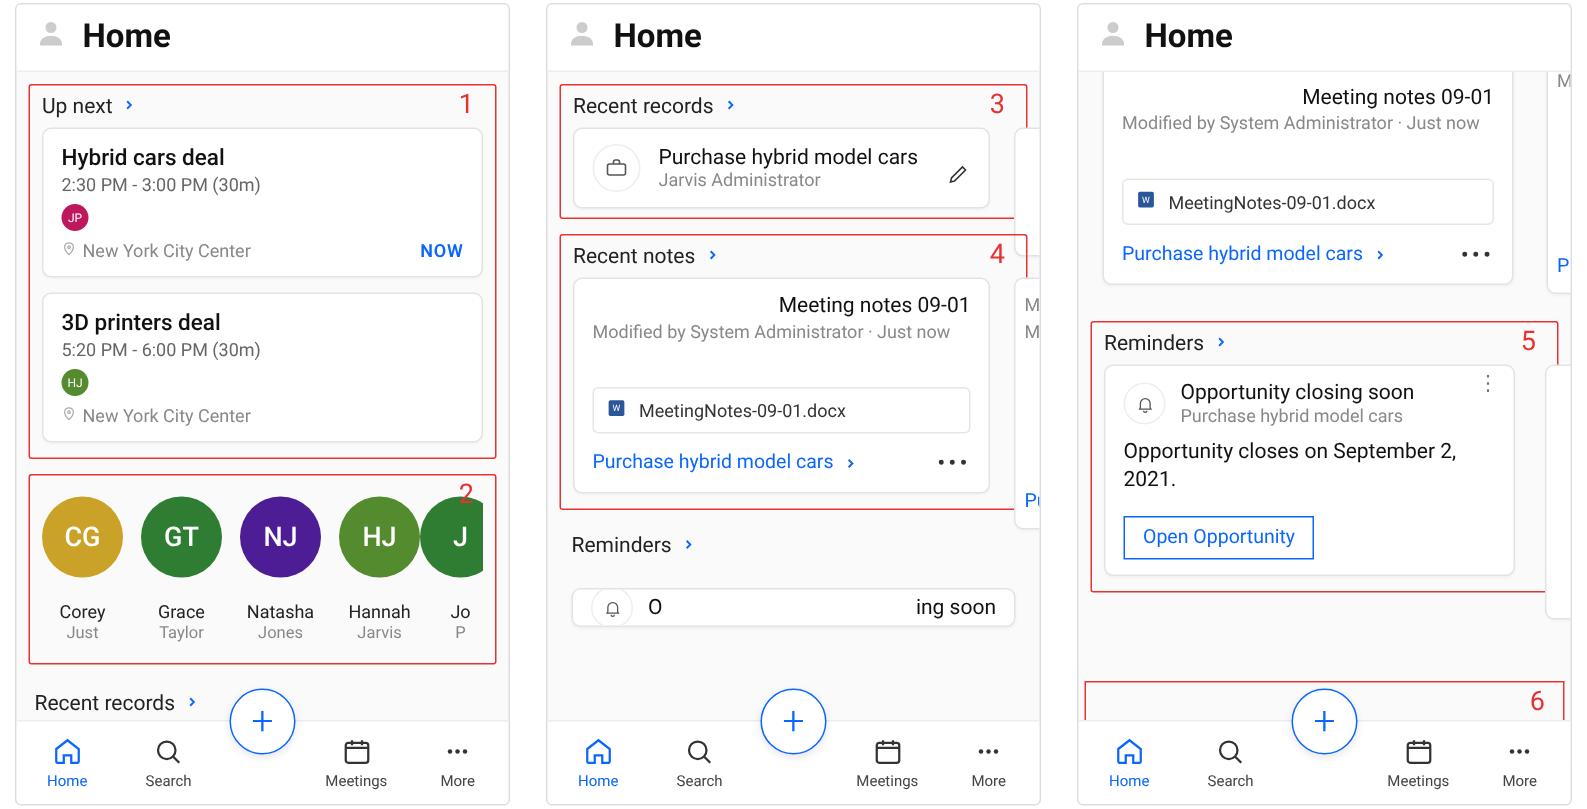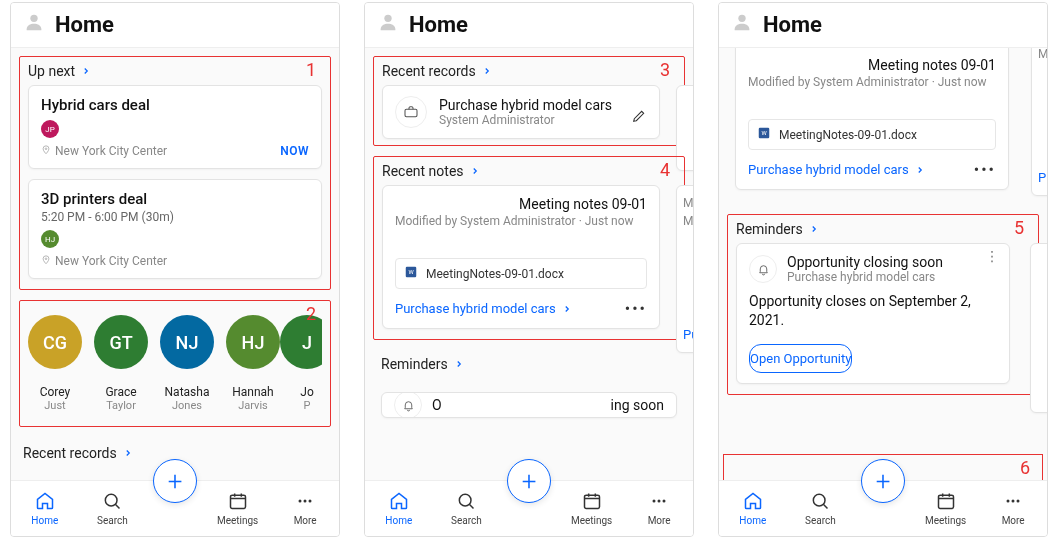--- a/index.html
+++ b/index.html
@@ -75,21 +75,21 @@
   .peek-text.blue { color:#0a66ff; font-size:13px;}
   
   .rem-head { display:flex; align-items:center; gap:10px;}
   .bell-ico { width:28px;height:28px;border-radius:50%; border:1px solid #eee; display:flex;align-items:center;justify-content:center;}
   .bell-ico svg{width:13px;height:13px;}
   .rem-title { font-size:14px; color:#111;}
   .rem-sub { font-size:12px; color:#888;}
   .rem-body { font-size:14px; color:#111; margin-top:8px; line-height:1.35;}
   .open-btn {
     display:inline-block; border:1px solid #0a66ff; color:#0a66ff; background:#fff;
-    border-radius:12px; padding:6px 0; font-size:13px; margin-top:14px;
+    border-radius:0; padding:6px 12px; font-size:13px; margin-top:14px;
   }
   .kebab { position:absolute; right:10px; top:10px; color:#777; font-size:14px; line-height:4px;}
   
   .nav {
     height:56px; background:#fff; border-top:1px solid #eee;
     display:flex; align-items:center; justify-content:space-around; position:relative;
   }
   .nav-item { display:flex; flex-direction:column; align-items:center; gap:2px; font-size:10px; color:#444; width:54px;}
   .nav-item.active { color:#0a66ff; }
   .nav-item .ico svg { width:20px;height:20px; }
@@ -133,20 +133,21 @@
         <span>Up next</span>
         <span class="chev">
           <svg width="10" height="10" viewBox="0 0 24 24" fill="none" stroke="#0a66ff" stroke-width="3">
                 <path d="M9 6l6 6-6 6"></path>
               </svg>
         </span>
       </div>
 
       <div class="card">
         <div class="ev-title">Hybrid cars deal</div>
+        <div class="ev-time">2:30 PM - 3:00 PM (30m)</div>
         <span class="ev-avatar" style="background:#be185d">JP</span>
         <div class="loc">
           <span class="loc-ico">
             <svg viewBox="0 0 24 24" fill="none" stroke="#aaa" stroke-width="2">
                   <path d="M12 21s-7-7-7-12a7 7 0 1114 0c0 5-7 12-7 12z"></path>
                   <circle cx="12" cy="9" r="2"></circle>
                 </svg>
           </span>
           <span>New York City Center</span>
         </div>
@@ -177,21 +178,21 @@
           <div class="c-avatar" style="background:#C9A227">CG</div>
           <div class="c-name">Corey</div>
           <div class="c-sub">Just</div>
         </div>
         <div class="contact">
           <div class="c-avatar" style="background:#2E7D32">GT</div>
           <div class="c-name">Grace</div>
           <div class="c-sub">Taylor</div>
         </div>
         <div class="contact">
-          <div class="c-avatar" style="background:#0369a1">NJ</div>
+          <div class="c-avatar" style="background:#4c1d95">NJ</div>
           <div class="c-name">Natasha</div>
           <div class="c-sub">Jones</div>
         </div>
         <div class="contact">
           <div class="c-avatar" style="background:#558B2F">HJ</div>
           <div class="c-name">Hannah</div>
           <div class="c-sub">Jarvis</div>
         </div>
         <div class="contact" style="width:30px">
           <div class="c-avatar" style="background:#2E7D32; width:54px">J</div>
@@ -270,21 +271,21 @@
         <div class="card" style="width:278px;margin-bottom:0;">
           <div class="rec-row">
             <div class="rec-ico">
               <svg viewBox="0 0 24 24" fill="none" stroke="#555" stroke-width="1.6">
                     <rect x="3" y="8" width="18" height="11" rx="2"></rect>
                     <path d="M9 8V6a2 2 0 012-2h2a2 2 0 012 2v2"></path>
                   </svg>
             </div>
             <div>
               <div class="rec-title">Purchase hybrid model cars</div>
-              <div class="rec-sub">System Administrator</div>
+              <div class="rec-sub">Jarvis Administrator</div>
             </div>
           </div>
           <span class="edit-ico">
             <svg viewBox="0 0 24 24" fill="none" stroke="#333" stroke-width="1.6">
                   <path d="M4 20l4-1 11-11-3-3L5 16l-1 4z"></path>
                 </svg>
           </span>
         </div>
         <div class="peek" style="height:86px;"></div>
       </div>

